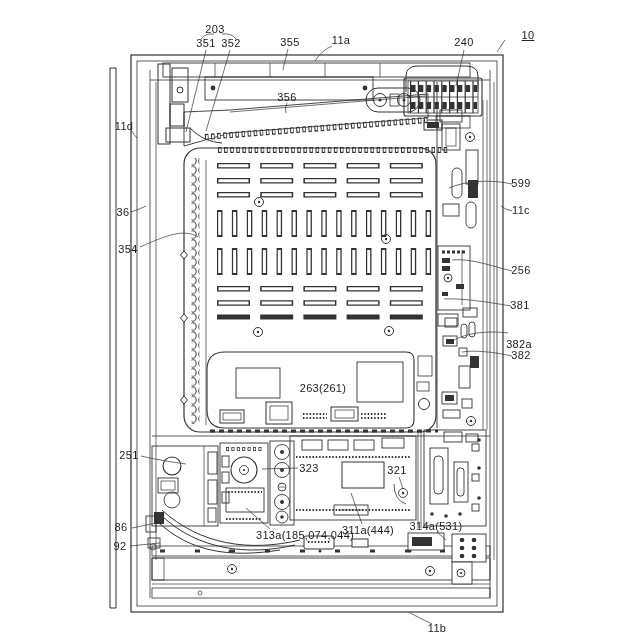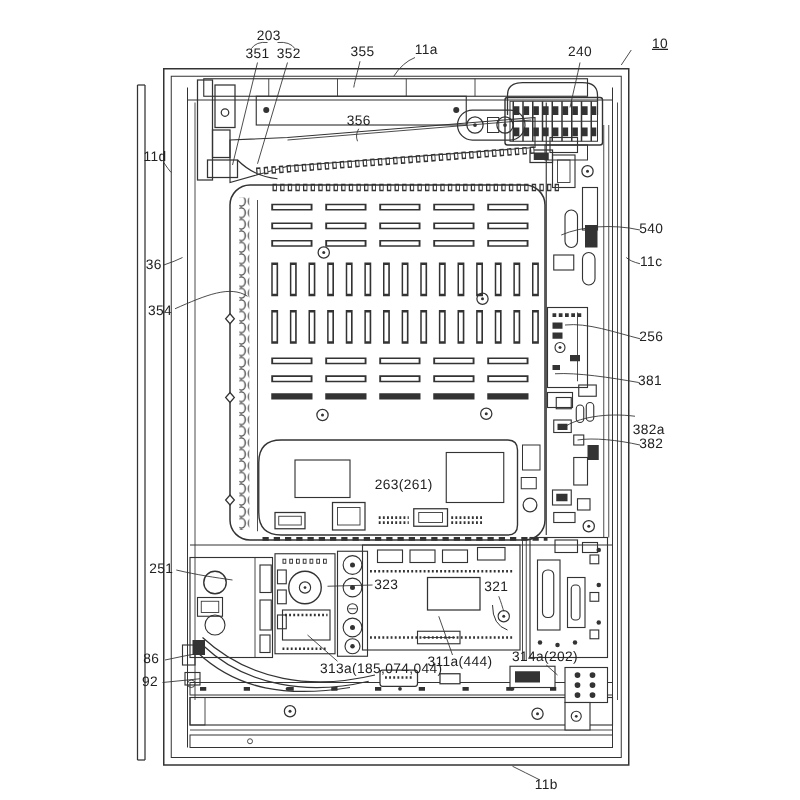--- a/index.html
+++ b/index.html
@@ -344,30 +344,30 @@
 <div class="lbl" style="left:206px;top:43px">351</div>
 <div class="lbl" style="left:231px;top:43px">352</div>
 <div class="lbl" style="left:290px;top:42px">355</div>
 <div class="lbl" style="left:287px;top:97px">356</div>
 <div class="lbl" style="left:341px;top:40px">11a</div>
 <div class="lbl" style="left:464px;top:42px">240</div>
 <div class="lbl u" style="left:528px;top:35px">10</div>
 <div class="lbl" style="left:124px;top:126px">11d</div>
 <div class="lbl" style="left:123px;top:212px">36</div>
 <div class="lbl" style="left:128px;top:249px">354</div>
-<div class="lbl" style="left:521px;top:183px">540</div>
+<div class="lbl" style="left:521px;top:183px">599</div>
 <div class="lbl" style="left:521px;top:210px">11c</div>
 <div class="lbl" style="left:521px;top:270px">256</div>
 <div class="lbl" style="left:520px;top:305px">381</div>
 <div class="lbl" style="left:519px;top:344px">382a</div>
 <div class="lbl" style="left:521px;top:355px">382</div>
 <div class="lbl" style="left:129px;top:455px">251</div>
 <div class="lbl" style="left:323px;top:388px">263(261)</div>
 <div class="lbl" style="left:309px;top:468px">323</div>
 <div class="lbl" style="left:397px;top:470px">321</div>
 <div class="lbl" style="left:121px;top:527px">86</div>
 <div class="lbl" style="left:120px;top:546px">92</div>
 <div class="lbl" style="left:305px;top:535px">313a(185,074,044)</div>
 <div class="lbl" style="left:368px;top:530px">311a(444)</div>
-<div class="lbl" style="left:436px;top:526px">314a(202)</div>
+<div class="lbl" style="left:436px;top:526px">314a(531)</div>
 <div class="lbl" style="left:437px;top:628px">11b</div>
 
 </div>
 
 </body></html>

